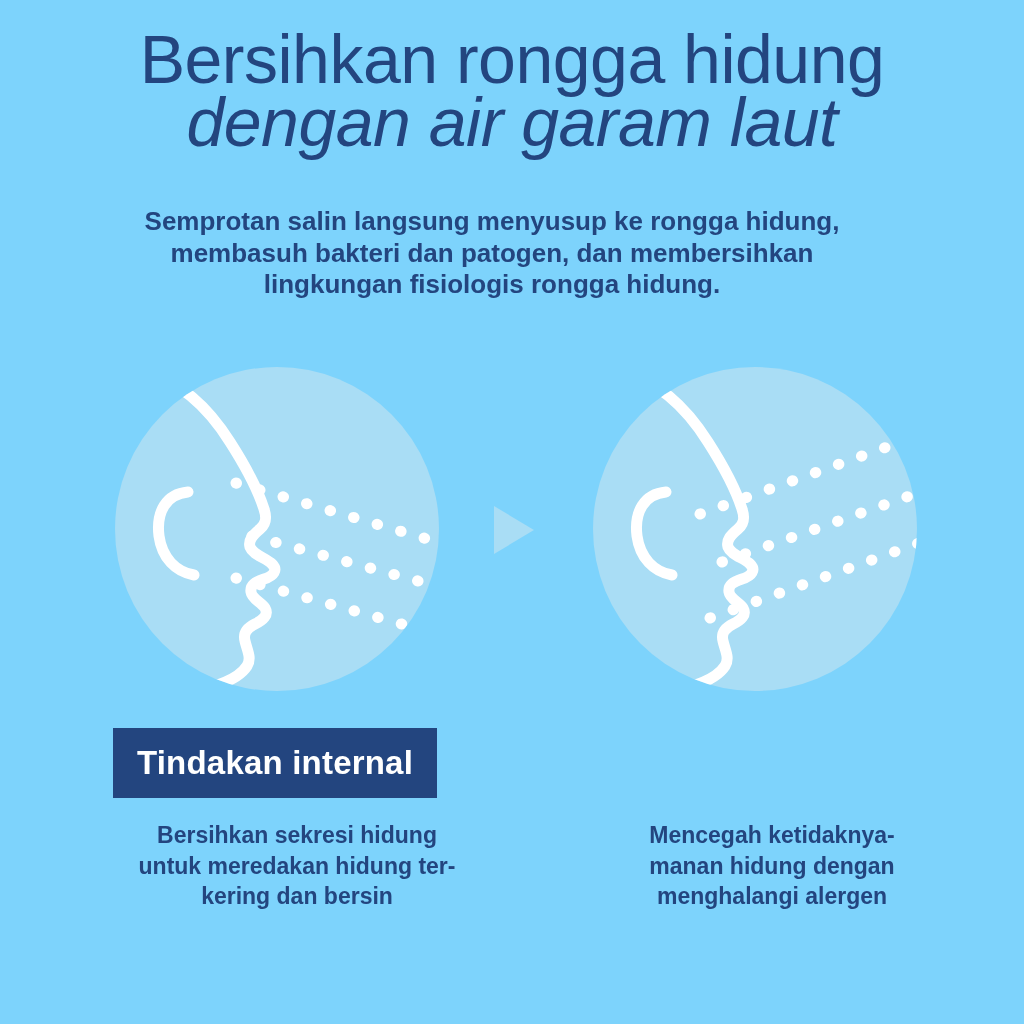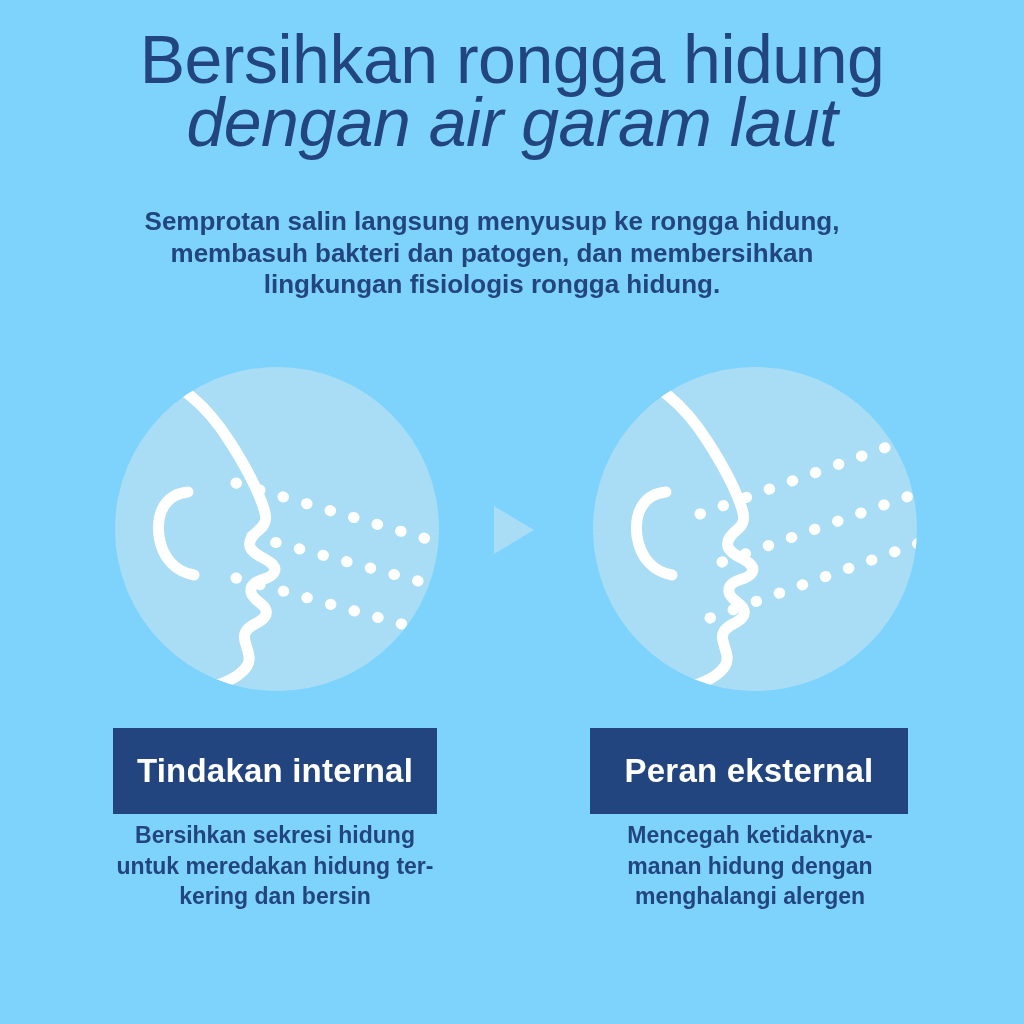--- a/index.html
+++ b/index.html
@@ -79,21 +79,21 @@
     top: 130px;
     width: 68px;
     height: 68px;
   }
   .arrow-wrap svg { display: block; width: 68px; height: 68px; }
 
   
   .bar {
     position: absolute;
     top: 728px;
-    height: 86px;
+    height: 70px;
     background: #23457f;
     color: #ffffff;
     font-size: 33px;
     font-weight: 600;
     display: flex;
     align-items: center;
     justify-content: center;
     letter-spacing: 0.2px;
   }
   .bar-left  { left: 113px; width: 324px; }
@@ -101,20 +101,21 @@
 
   
   .caption {
     position: absolute;
     top: 820px;
     color: #23457f;
     font-size: 23px;
     line-height: 1.33;
     font-weight: 600;
     text-align: center;
+    margin-left: 22px;
   }
   .caption .cap-line { display: block; white-space: nowrap; }
   .caption-left  { left: 110px; width: 330px; }
   .caption-right { left: 585px; width: 330px; }
 </style>
 </head>
 <body>
 
 <div class="page">
 
@@ -202,23 +203,20 @@
             <line x1="118" y1="252" x2="330" y2="176"></line>
           </g>
         </g>
       </svg>
     </div>
   </div>
 
   <div class="bar bar-left">
     <span>Tindakan internal</span>
   </div>
-  <div class="bar bar-right">
-    <span>Peran eksternal</span>
-  </div>
 
   <div class="caption caption-left">
     <span class="cap-line">Bersihkan sekresi hidung</span>
     <span class="cap-line">untuk meredakan hidung ter-</span>
     <span class="cap-line">kering dan bersin</span>
   </div>
 
   <div class="caption caption-right">
     <span class="cap-line">Mencegah ketidaknya-</span>
     <span class="cap-line">manan hidung dengan</span>

